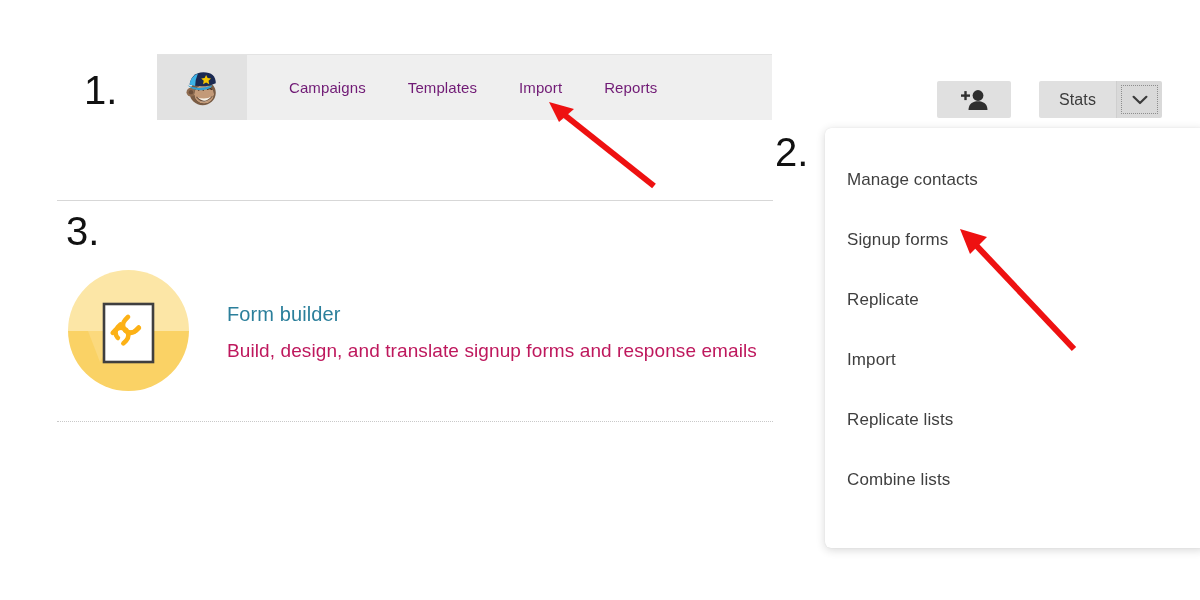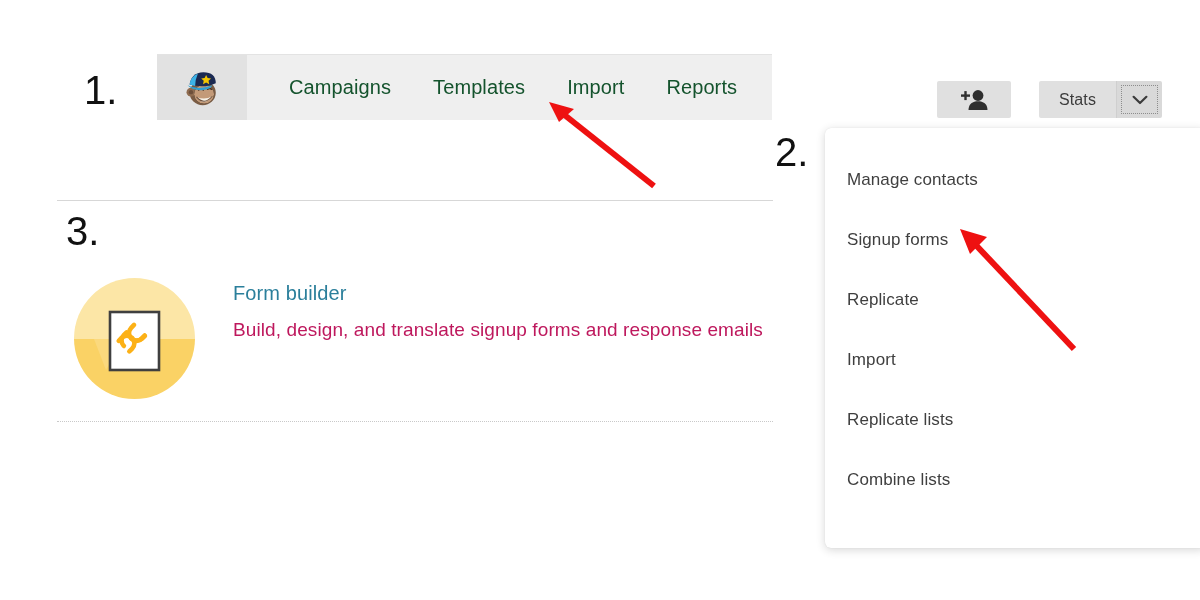--- a/index.html
+++ b/index.html
@@ -58,22 +58,22 @@
     flex: 0 0 auto;
   }
   .logo-svg { display: block; }
 
   .nav-links {
     display: flex;
     align-items: center;
     padding-left: 21px;
   }
   .nav-link {
-    font-size: 20px;
-    color: #14532d;
+    font-size: 15px;
+    color: #701a75;
     padding: 0 21px;
     text-decoration: none;
     white-space: nowrap;
     cursor: pointer;
     letter-spacing: 0.1px;
   }
 
   
   .topright {
     position: absolute;
@@ -170,25 +170,24 @@
     left: 57px;
     top: 421px;
     width: 716px;
     height: 0;
     border-top: 1px dotted #c9c9c9;
   }
 
   
   .fb-row {
     position: absolute;
-    left: 74px;
+    left: 68px;
     top: 270px;
     display: flex;
-    align-items: flex-start;
-    margin-top: 8px;
+    align-items: center;
   }
   .fb-icon {
     width: 121px;
     height: 121px;
     flex: 0 0 auto;
     position: relative;
   }
   .fb-text {
     margin-left: 38px;
     padding-top: 4px;

